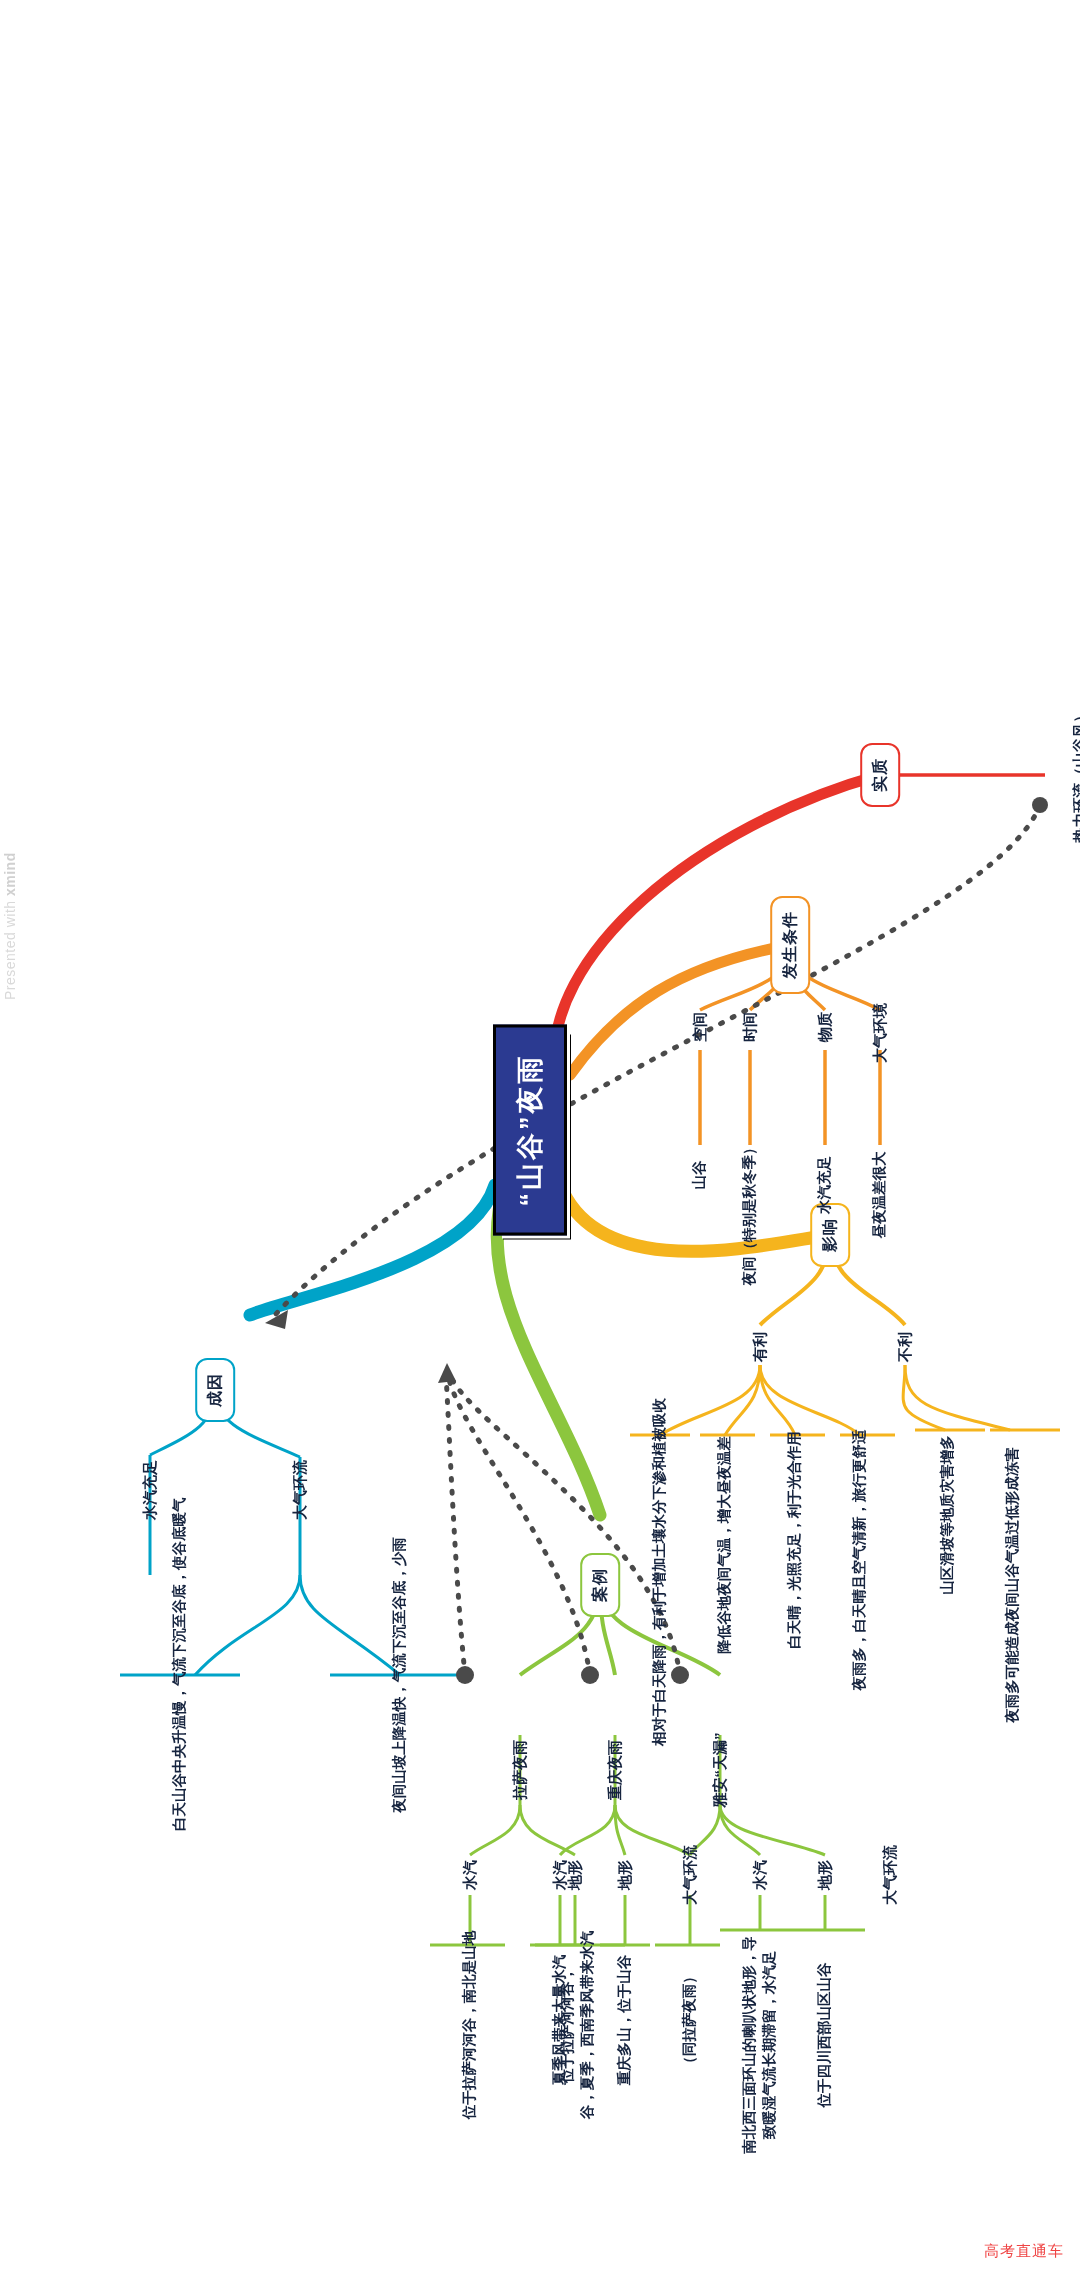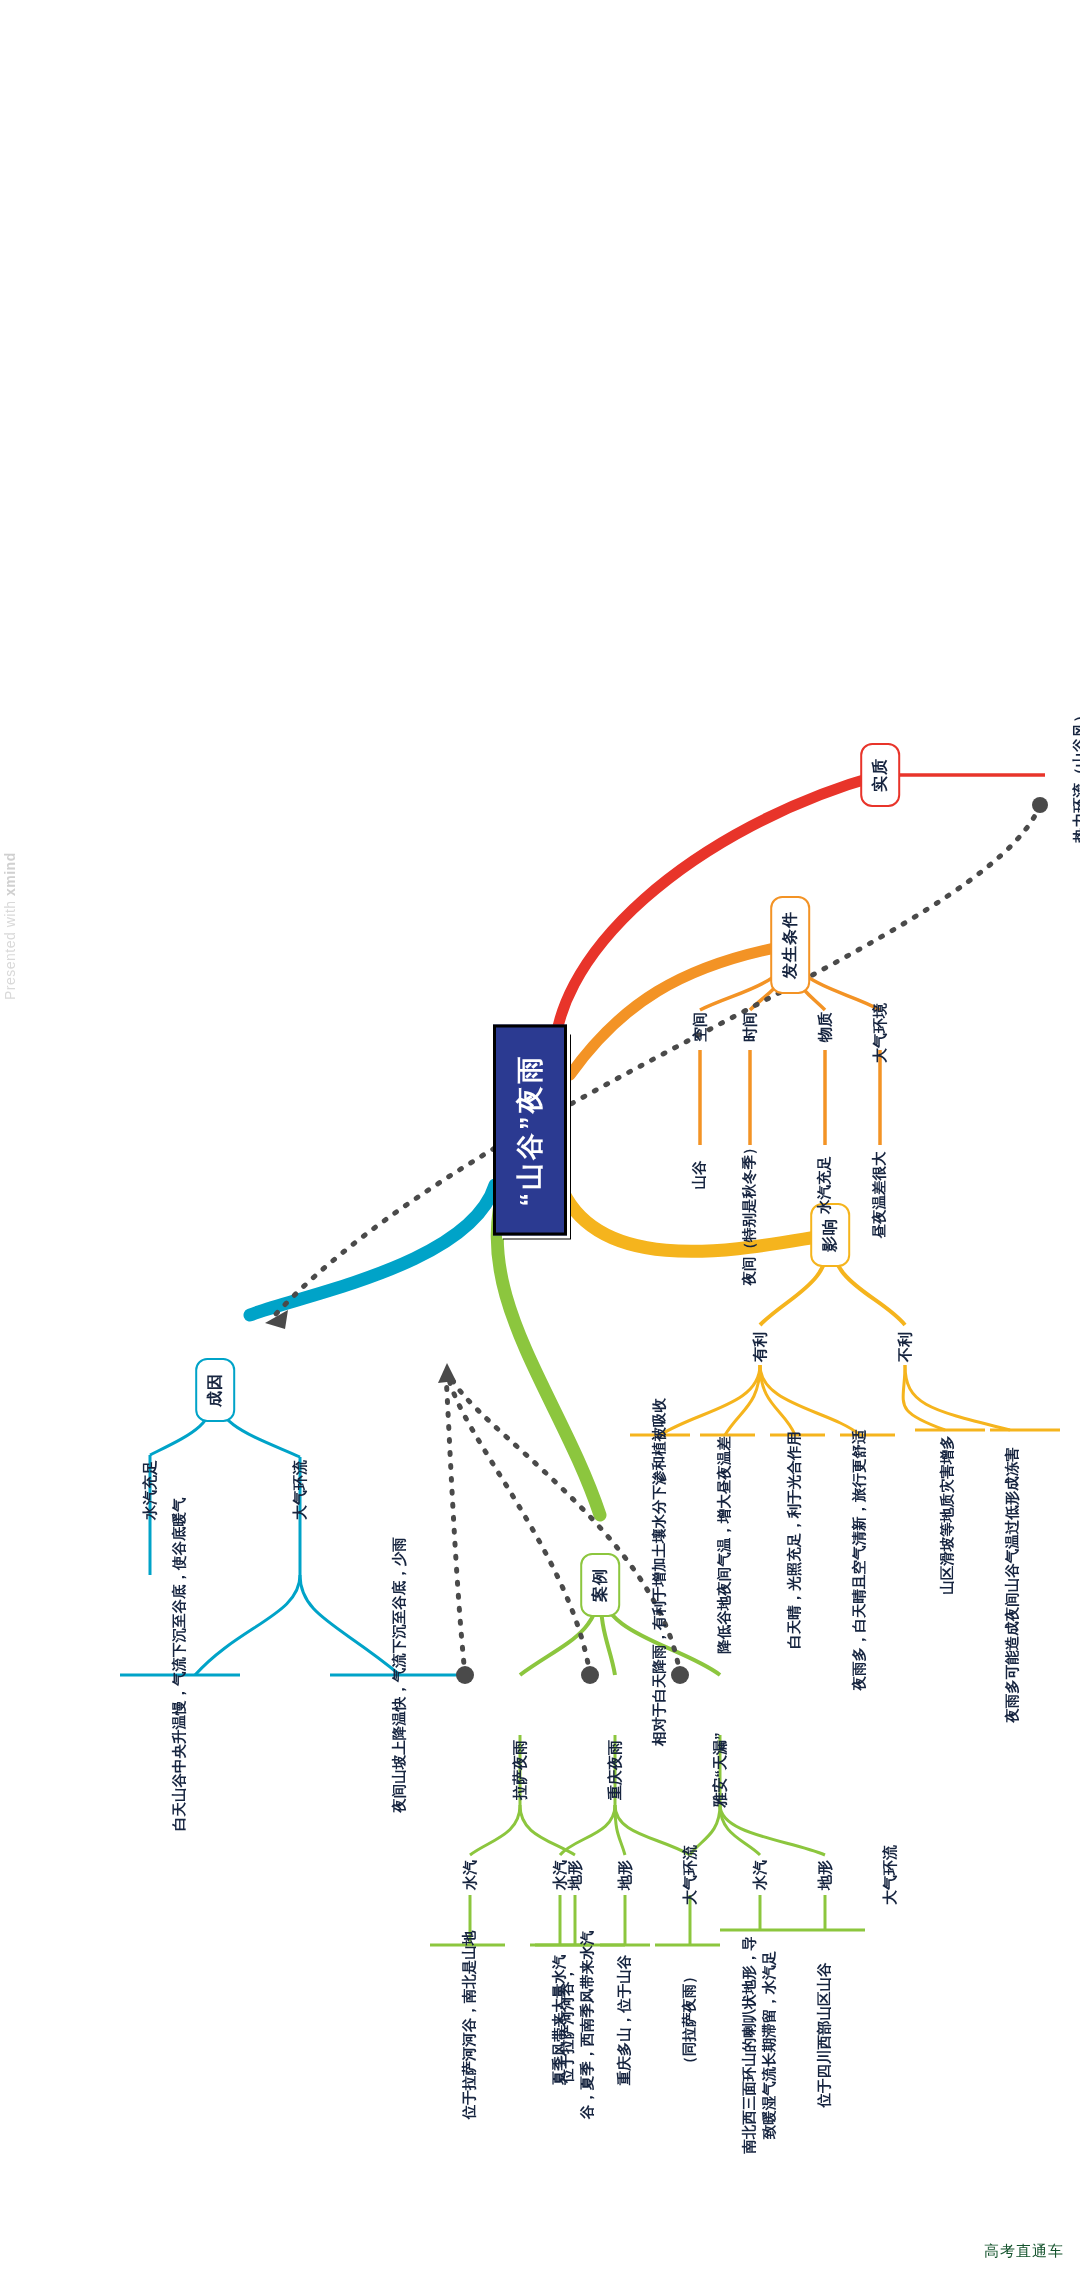--- a/index.html
+++ b/index.html
@@ -76,21 +76,21 @@
     color:#d9d9d9;
     font-size: 14px;
     letter-spacing:.5px;
     white-space: pre;
   }
   #xmind-wm b { color:#d0d0d0; }
 
   #corner-wm {
     position:absolute;
     right: 16px; bottom: 14px;
-    color:#14532d;
+    color:#ef4444;
     font-size: 15px;
     letter-spacing: 1px;
   }
 </style>
 </head>
 <body>
 
 <div id="stage">
 
   <svg id="links" viewBox="0 0 2275 1080">

